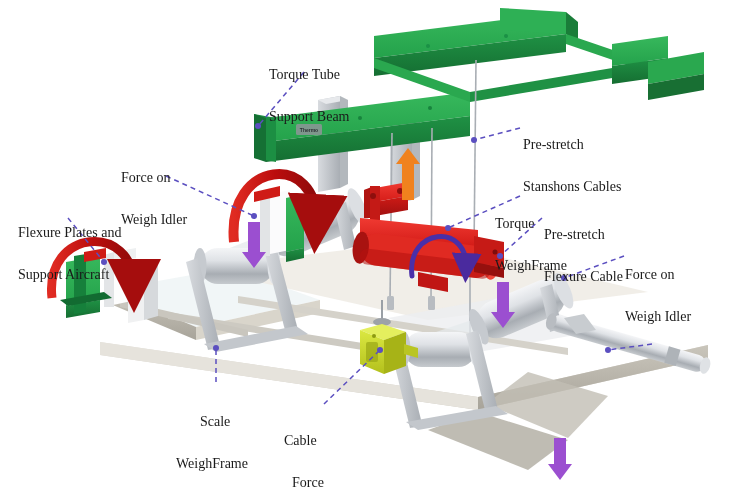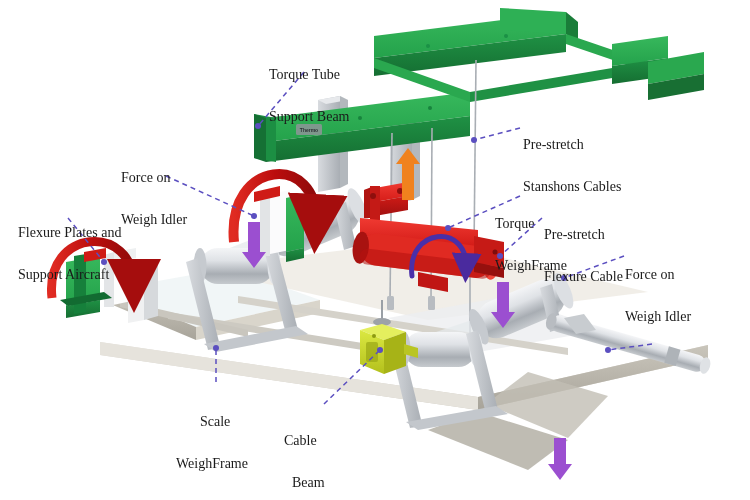--- a/index.html
+++ b/index.html
@@ -346,16 +346,16 @@
 </div>
 
 
 <div class="lbl" style="left:168px;top:387px;">
   <div style="padding-left:24px;">Scale</div>
   <div>WeighFrame</div>
 </div>
 
 <div class="lbl" style="left:276px;top:406px;">
   <div>Cable</div>
-  <div style="padding-left:8px;">Beam</div>
+  <div style="padding-left:8px;">Force</div>
 </div>
 
 </div>
 
 </body></html>

